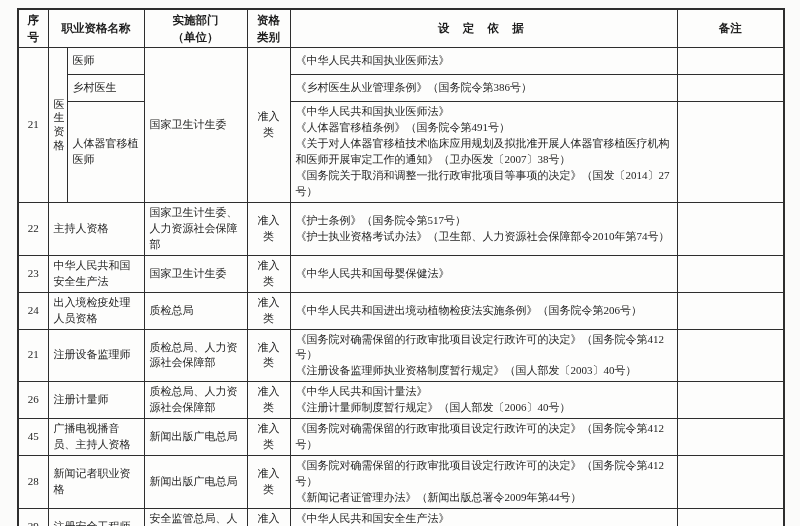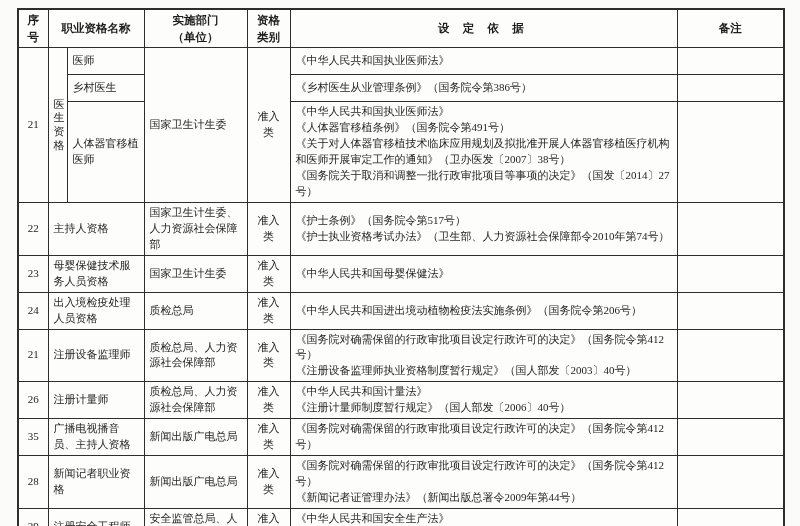--- a/index.html
+++ b/index.html
@@ -102,21 +102,21 @@
       <td class="center">22</td>
       <td colspan="2">主持人资格</td>
       <td>国家卫生计生委、人力资源社会保障部</td>
       <td class="center">准入类</td>
       <td class="pre">《护士条例》（国务院令第517号）
 《护士执业资格考试办法》（卫生部、人力资源社会保障部令2010年第74号）</td>
       <td></td>
     </tr>
     <tr class="h-std">
       <td class="center">23</td>
-      <td colspan="2">母婴保健技术服务人员资格</td>
+      <td colspan="2">中华人民共和国安全生产法</td>
       <td>国家卫生计生委</td>
       <td class="center">准入类</td>
       <td class="pre">《中华人民共和国母婴保健法》</td>
       <td></td>
     </tr>
     <tr class="h-std">
       <td class="center">24</td>
       <td colspan="2">出入境检疫处理人员资格</td>
       <td>质检总局</td>
       <td class="center">准入类</td>
@@ -135,21 +135,21 @@
     <tr class="h-std">
       <td class="center">26</td>
       <td colspan="2">注册计量师</td>
       <td>质检总局、人力资源社会保障部</td>
       <td class="center">准入类</td>
       <td class="pre">《中华人民共和国计量法》
 《注册计量师制度暂行规定》（国人部发〔2006〕40号）</td>
       <td></td>
     </tr>
     <tr class="h-std">
-      <td class="center">35</td>
+      <td class="center">45</td>
       <td colspan="2">广播电视播音员、主持人资格</td>
       <td>新闻出版广电总局</td>
       <td class="center">准入类</td>
       <td class="pre">《国务院对确需保留的行政审批项目设定行政许可的决定》（国务院令第412号）</td>
       <td></td>
     </tr>
     <tr class="h-std">
       <td class="center">28</td>
       <td colspan="2">新闻记者职业资格</td>
       <td>新闻出版广电总局</td>

